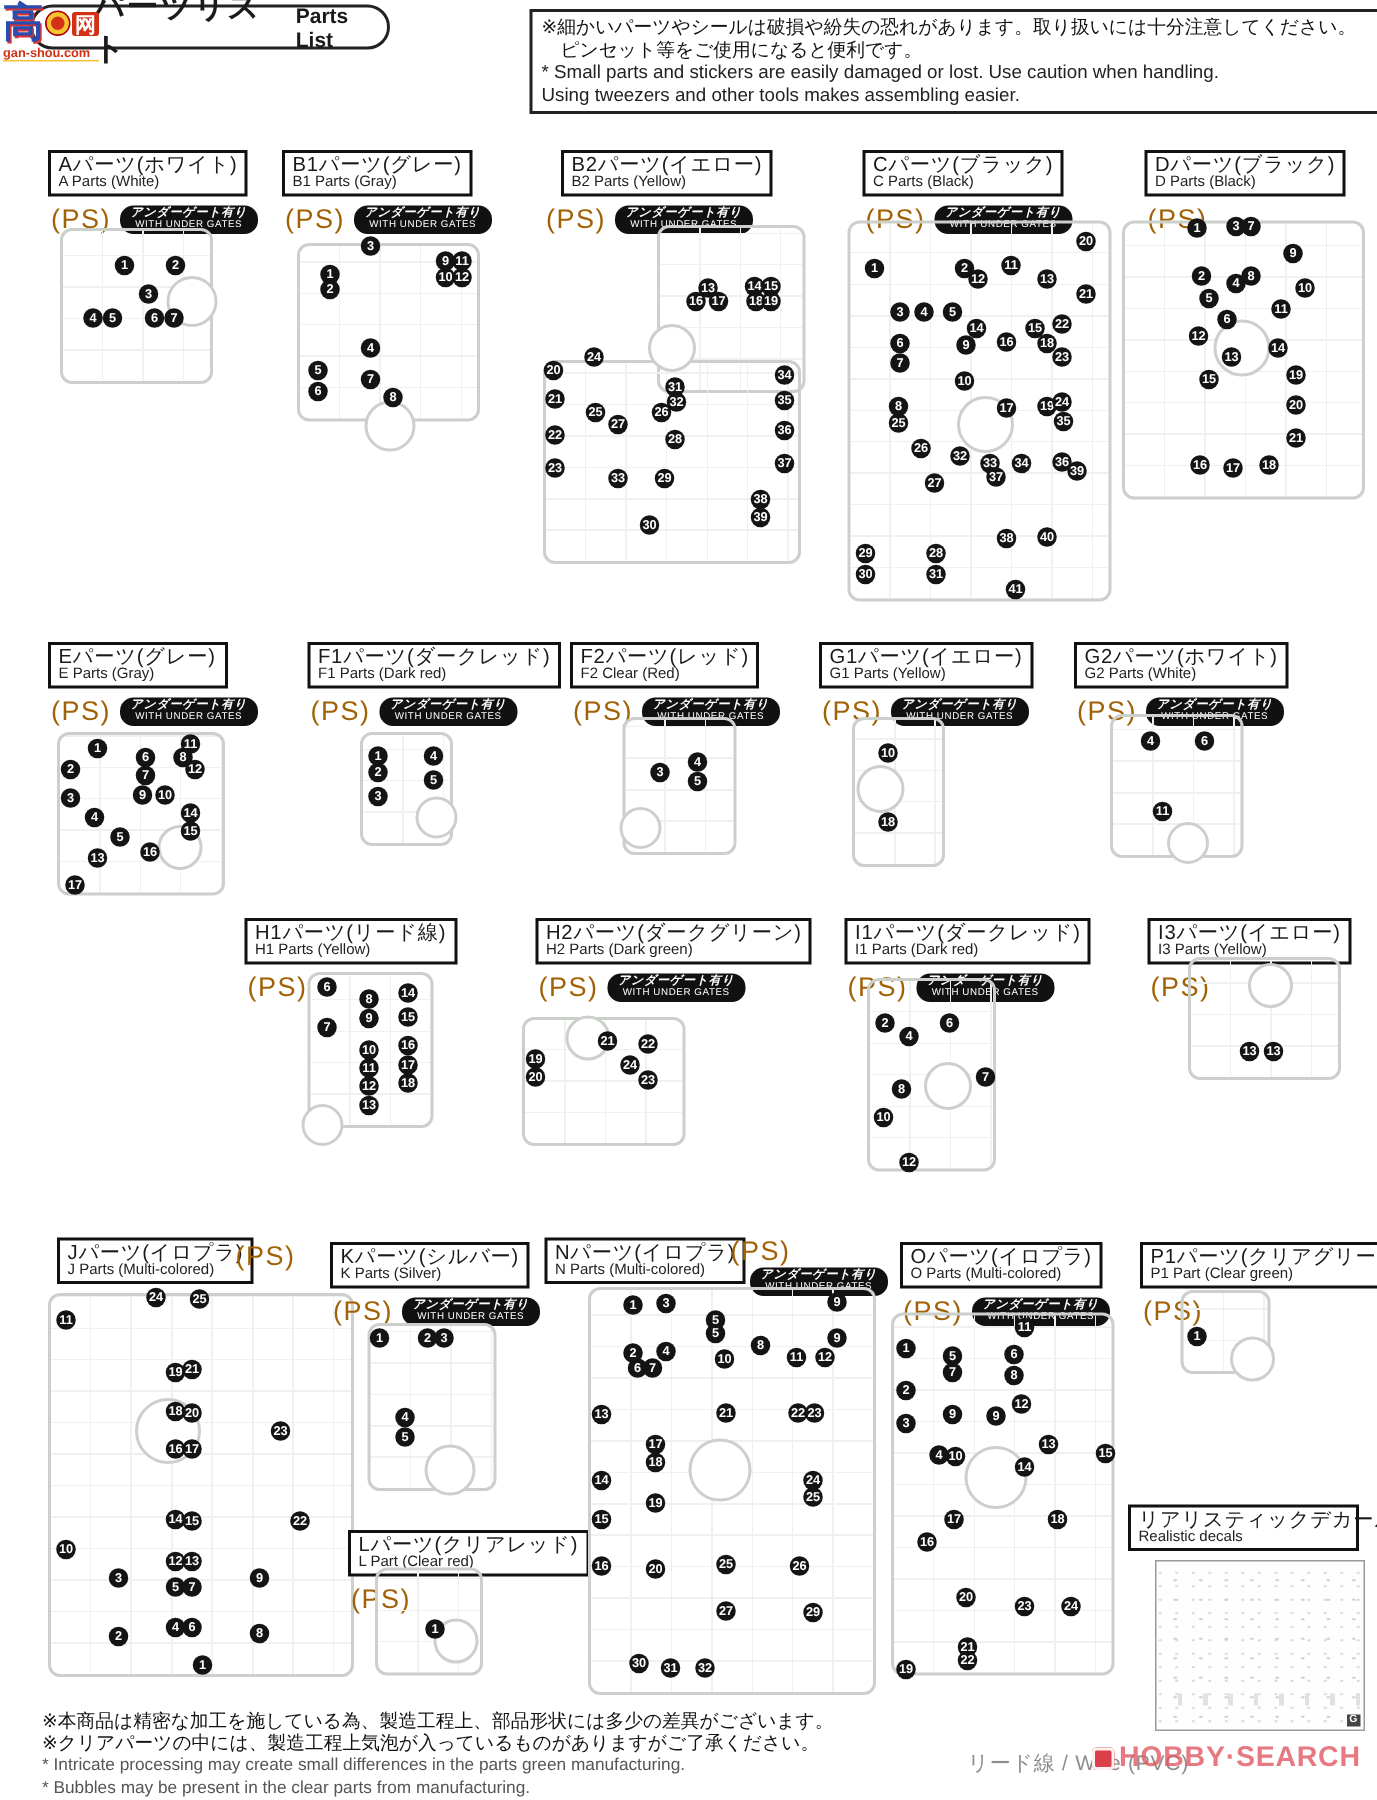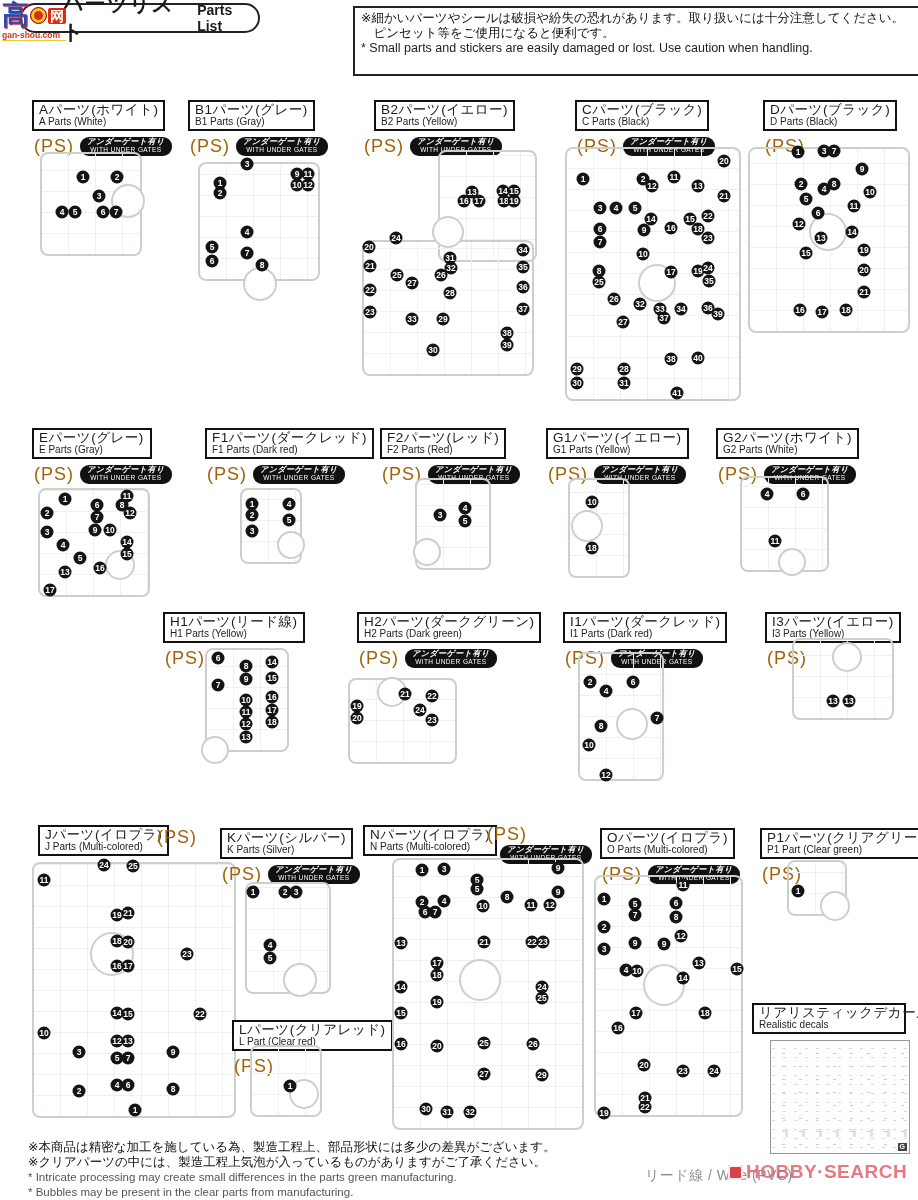--- a/index.html
+++ b/index.html
@@ -73,20 +73,21 @@
 
   <div class="header-pill">
     <span class="title-jp">パーツリスト</span>
     <span class="title-en">Parts List</span>
   </div>
 
   <div class="notice-box">
     <div class="notice-jp">※細かいパーツやシールは破損や紛失の恐れがあります。取り扱いには十分注意してください。</div>
     <div class="notice-jp">　ピンセット等をご使用になると便利です。</div>
     <div class="notice-en">* Small parts and stickers are easily damaged or lost. Use caution when handling.</div>
+    <div class="notice-en">  Using tweezers and other tools makes assembling easier.</div>
   </div>
 
   <div id="sections">
       <div class="section">
         <div class="title-box" style="left: 32px; top: 100px; min-width: 124px;">
           <div class="tj">Aパーツ(ホワイト)</div>
           <div class="te">A Parts (White)</div>
         </div>
         <div class="ps" style="left: 34px; top: 136px;">(PS)</div>
         <div class="ug-badge" style="left: 80px; top: 137px;">
@@ -297,21 +298,21 @@
         <div class="sprue-ring" style="left: 277px; top: 531px; width: 24px; height: 24px;"></div>
         <div class="part-num" style="left: 252px; top: 504px;">1</div>
         <div class="part-num" style="left: 289px; top: 504px;">4</div>
         <div class="part-num" style="left: 252px; top: 515px;">2</div>
         <div class="part-num" style="left: 289px; top: 520px;">5</div>
         <div class="part-num" style="left: 252px; top: 531px;">3</div>
       </div>
       <div class="section">
         <div class="title-box" style="left: 380px; top: 428px; min-width: 122px;">
           <div class="tj">F2パーツ(レッド)</div>
-          <div class="te">F2 Parts (Red)</div>
+          <div class="te">F2 Clear (Red)</div>
         </div>
         <div class="ps" style="left: 382px; top: 464px;">(PS)</div>
         <div class="ug-badge" style="left: 428px; top: 465px;">
           <div class="ug-jp">アンダーゲート有り</div>
           <div class="ug-en">WITH UNDER GATES</div>
         </div>
         <div class="sprue-rect" style="left: 415px; top: 478px; width: 72px; height: 88px;"></div>
         <div class="sprue-ring" style="left: 413px; top: 538px; width: 24px; height: 24px;"></div>
         <div class="part-num" style="left: 440px; top: 515px;">3</div>
         <div class="part-num" style="left: 465px; top: 508px;">4</div>

